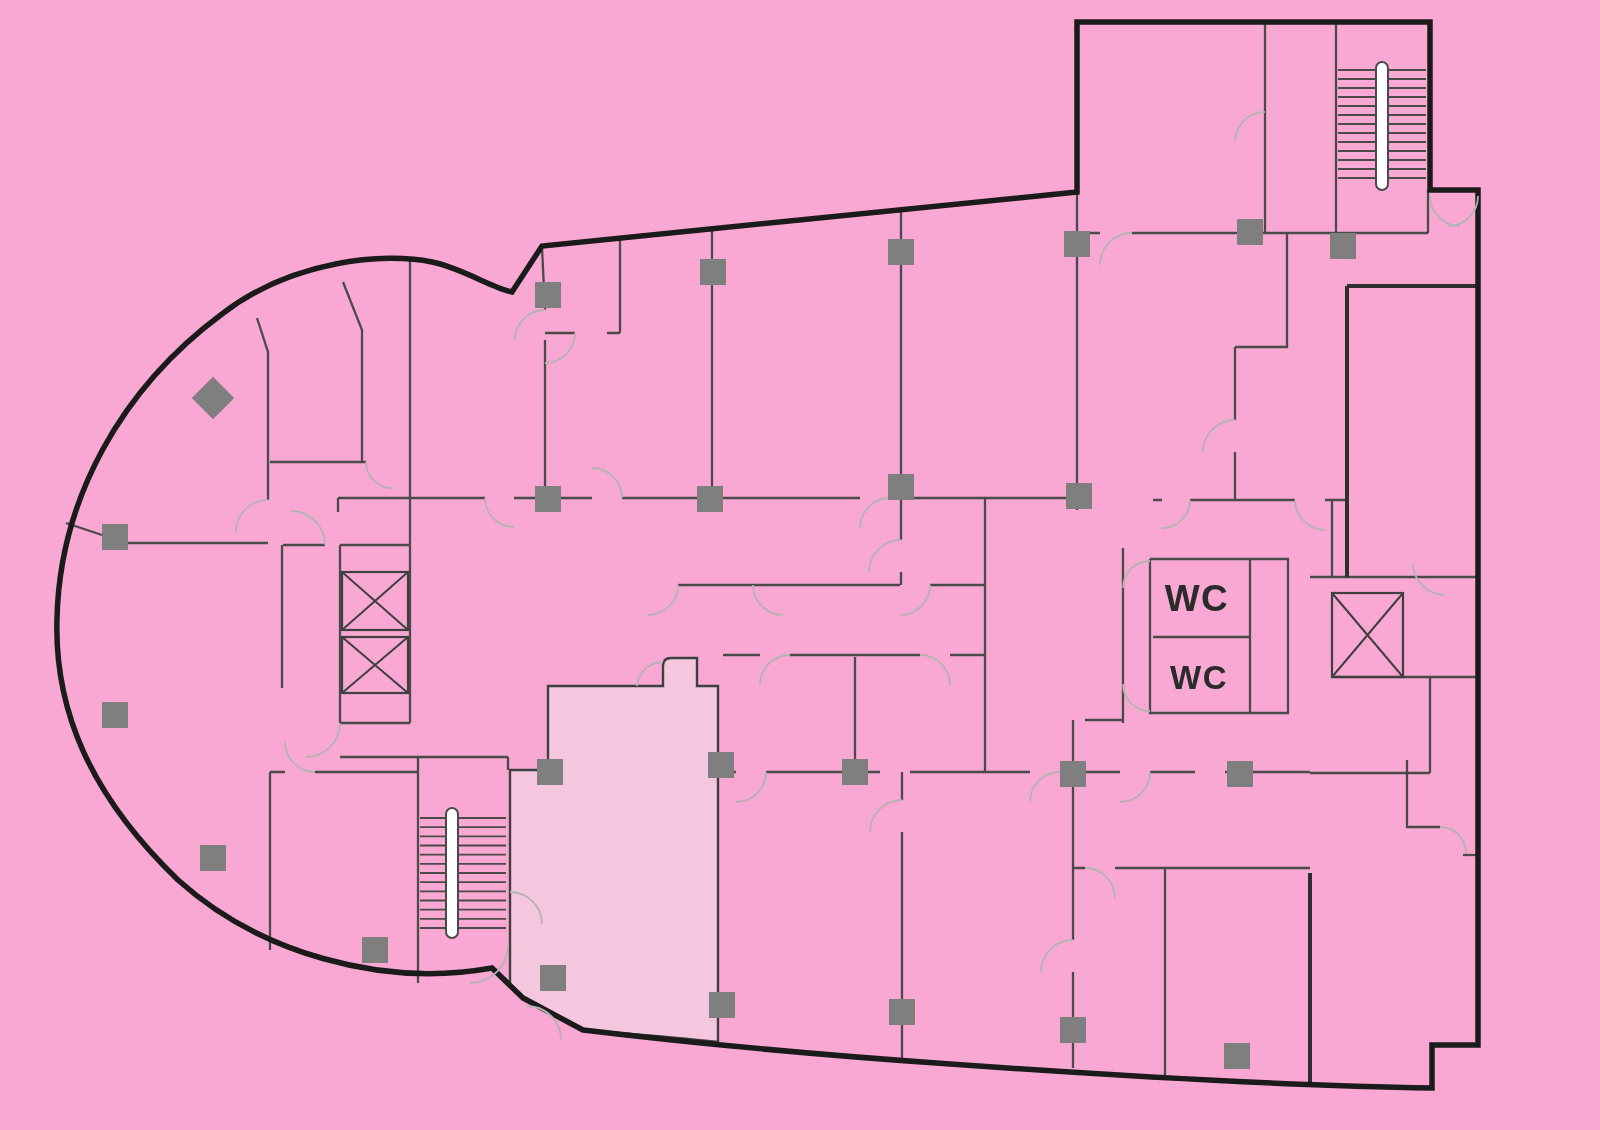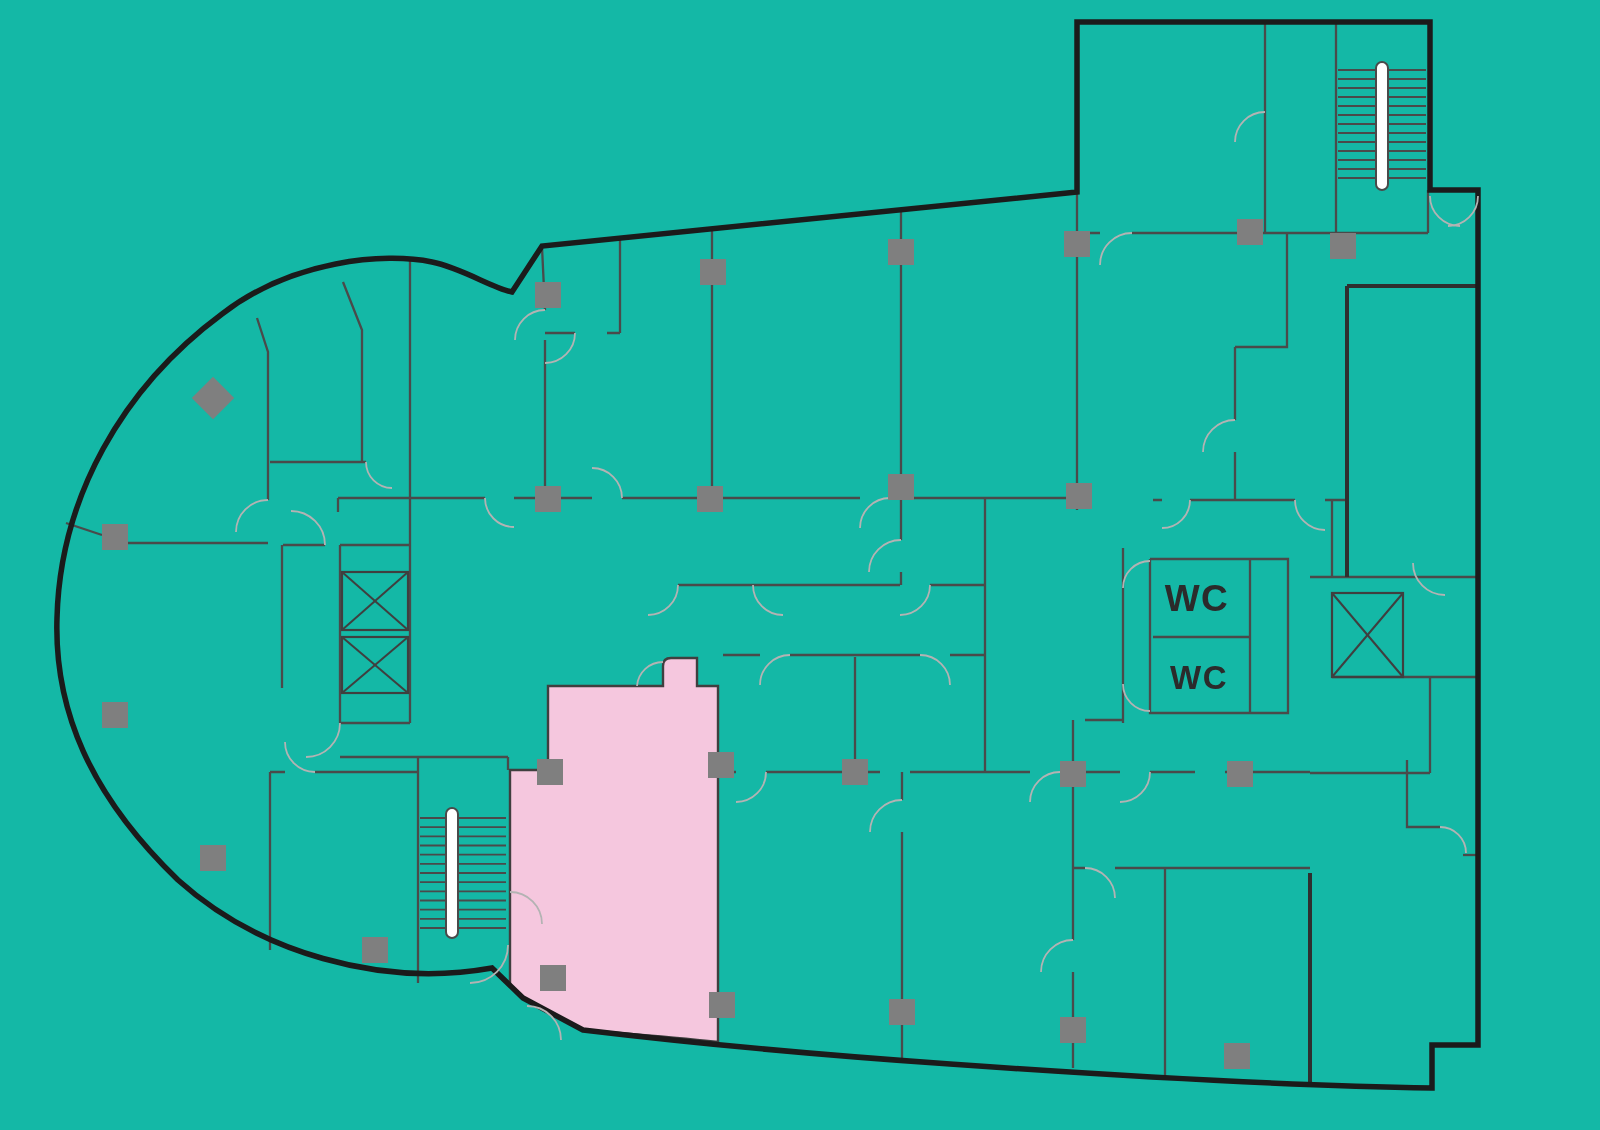--- a/index.html
+++ b/index.html
@@ -1,17 +1,17 @@
 <!DOCTYPE html>
 <html><head>
 <meta charset="utf-8">
 <style>
   html,body{margin:0;padding:0;background:#ffffff;}
   body{width:1600px;height:1130px;overflow:hidden;font-family:"Liberation Sans",sans-serif;}
-  #plan-wrap{position:relative;width:1600px;height:1130px;background:#14b8a6;}
+  #plan-wrap{position:relative;width:1600px;height:1130px;background:#f9a8d4;}
   svg{display:block;}
   .wc-label{font-family:"Liberation Sans",sans-serif;font-weight:bold;fill:#2b2b2b;text-anchor:middle;letter-spacing:1.5px;}
   .wc-big{font-size:37px;}
   .wc-small{font-size:33px;}
 </style>
 </head>
 <body>
 
 <div id="plan-wrap">
   <svg id="plan-svg" width="1600" height="1130" viewBox="0 0 1600 1130" xmlns="http://www.w3.org/2000/svg">

